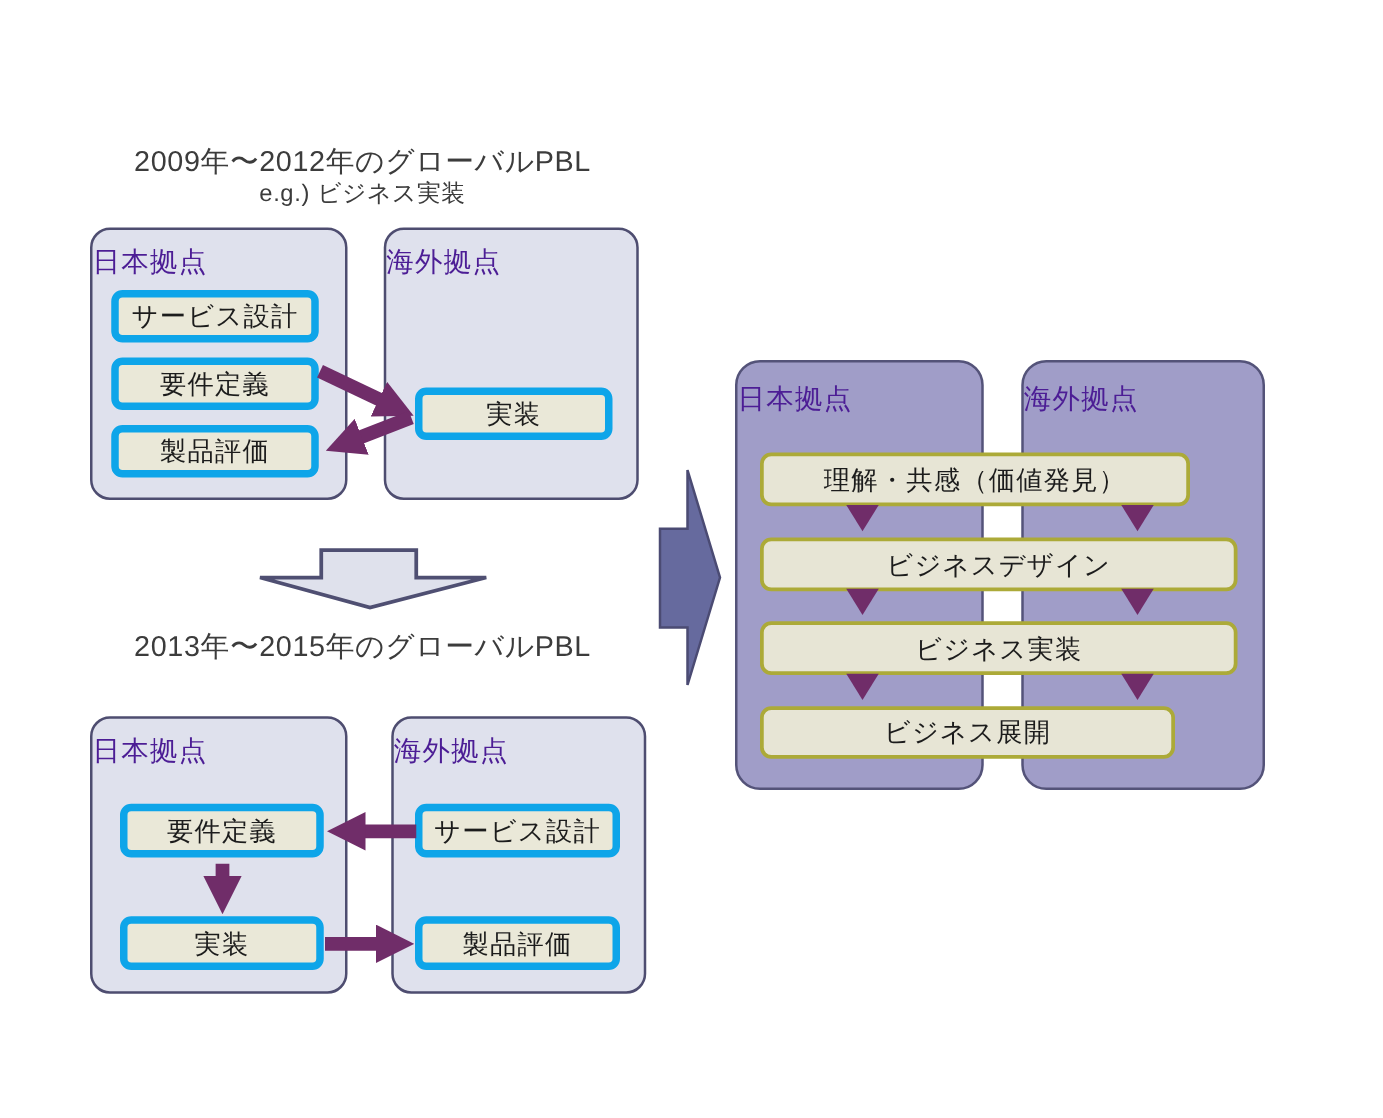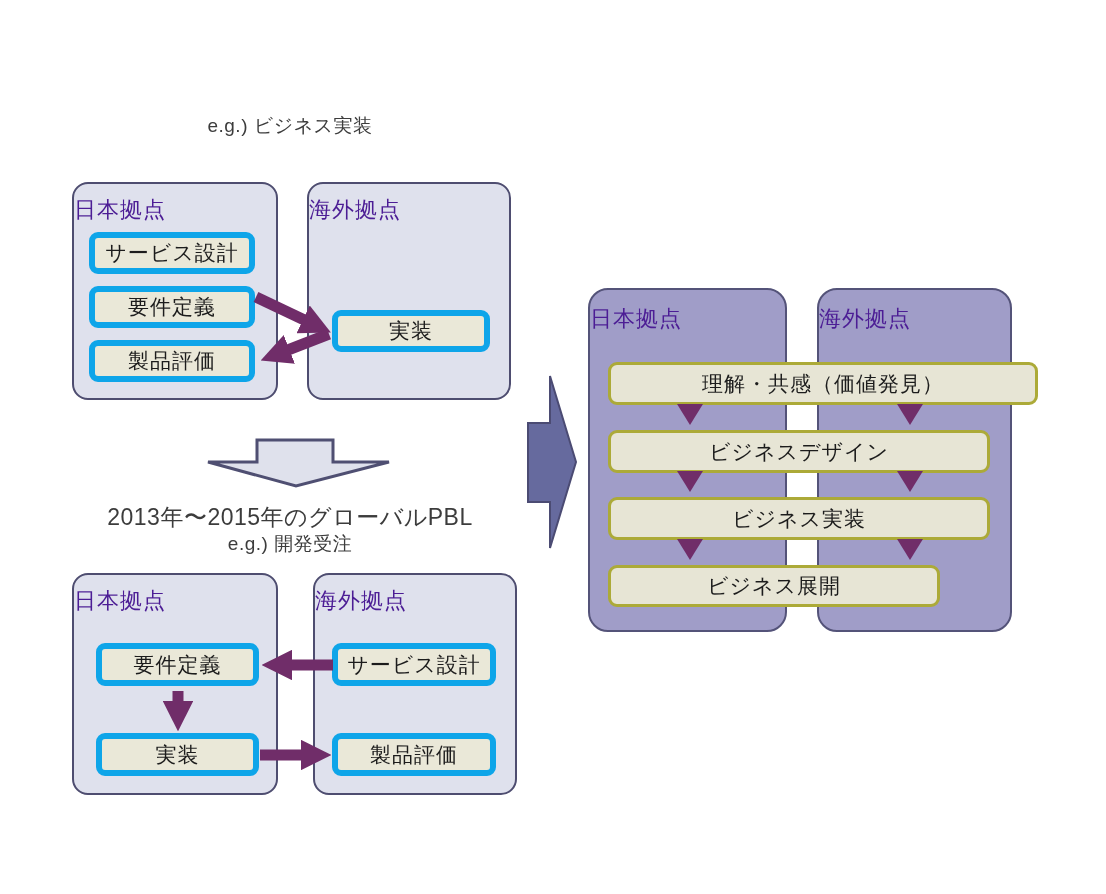--- a/index.html
+++ b/index.html
@@ -85,38 +85,38 @@
     z-index: 10;
     pointer-events: none;
   }
 </style>
 </head>
 <body>
 
 <div class="canvas">
 
   <div class="section-title" style="left:60px; top:114px; width:460px;">
+    <div class="title">2009年〜2012年のグローバルPBL</div>
     <div class="subtitle">e.g.) ビジネス実装</div>
   </div>
 
   <div class="outer-box" style="left:72px; top:182px; width:206px; height:218px;">
     <div class="box-header">日本拠点</div>
     <div class="task" style="left:15px; top:48px; width:166px; height:42px;">サービス設計</div>
     <div class="task" style="left:15px; top:102px; width:166px; height:42px;">要件定義</div>
     <div class="task" style="left:15px; top:156px; width:166px; height:42px;">製品評価</div>
   </div>
 
   <div class="outer-box" style="left:307px; top:182px; width:204px; height:218px;">
     <div class="box-header">海外拠点</div>
     <div class="task" style="left:23px; top:126px; width:158px; height:42px;">実装</div>
   </div>
 
   <div class="section-title" style="left:60px; top:502px; width:460px;">
     <div class="title">2013年〜2015年のグローバルPBL</div>
-    <div class="subtitle">e.g.) 開発受注</div>
   </div>
 
   <div class="outer-box" style="left:72px; top:573px; width:206px; height:222px;">
     <div class="box-header">日本拠点</div>
     <div class="task" style="left:22px; top:68px; width:163px; height:43px;">要件定義</div>
     <div class="task" style="left:22px; top:158px; width:163px; height:43px;">実装</div>
   </div>
 
   <div class="outer-box" style="left:313px; top:573px; width:204px; height:222px;">
     <div class="box-header">海外拠点</div>
@@ -125,21 +125,21 @@
   </div>
 
 
   <div class="purple-box" style="left:588px; top:288px; width:199px; height:344px;">
     <div class="box-header" style="top:14px;">日本拠点</div>
   </div>
   <div class="purple-box" style="left:817px; top:288px; width:195px; height:344px;">
     <div class="box-header" style="top:14px;">海外拠点</div>
   </div>
 
-  <div class="stage-bar" style="left:608px; top:362px; width:430px; height:43px;">理解・共感（価値発見）</div>
+  <div class="stage-bar" style="left:608px; top:362px; width:344px; height:43px;">理解・共感（価値発見）</div>
   <div class="stage-bar" style="left:608px; top:497px; width:382px; height:43px;">ビジネス実装</div>
   <div class="stage-bar" style="left:608px; top:430px; width:382px; height:43px;">ビジネスデザイン</div>
   <div class="stage-bar" style="left:608px; top:565px; width:332px; height:42px;">ビジネス展開</div>
 
   <svg class="arrow-layer" width="1106" height="894" viewBox="0 0 1106 894">
     <defs>
       <marker id="ah" viewBox="0 0 10 10" refX="5" refY="5" markerWidth="2.8" markerHeight="2.8" orient="auto-start-reverse">
         <path d="M0,0 L10,5 L0,10 z" fill="#702d69"></path>
       </marker>
     </defs>

